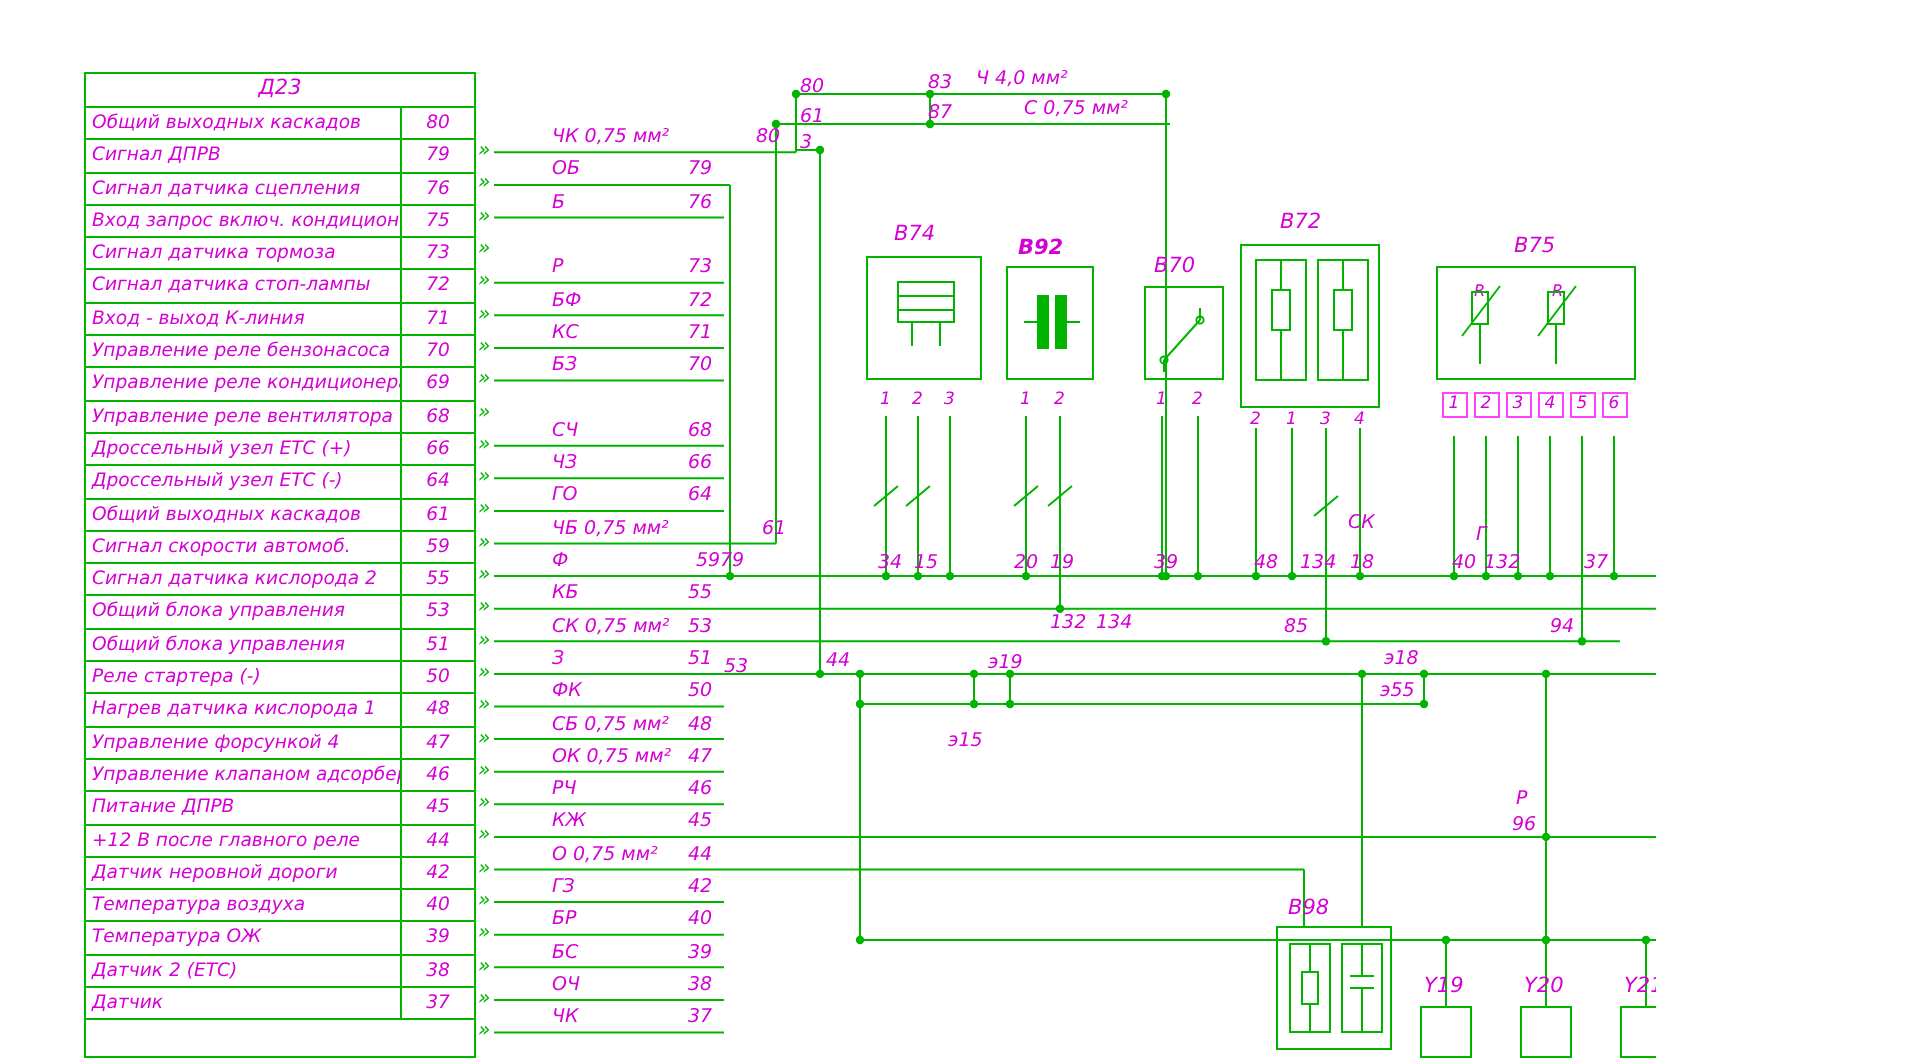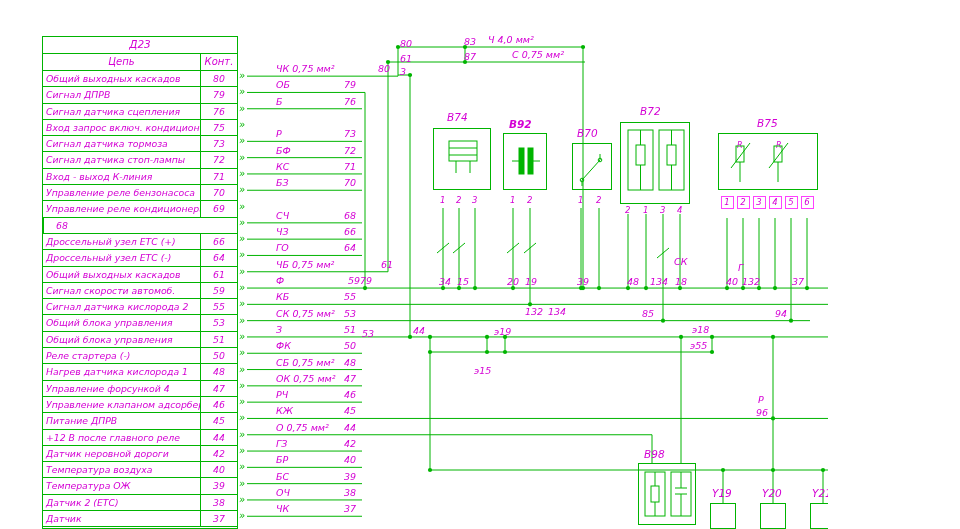--- a/index.html
+++ b/index.html
@@ -154,24 +154,20 @@
       <circle cx="791" cy="320.65" r="2.1" fill="#00b400"></circle>
       <circle cx="807" cy="288.04999999999995" r="2.1" fill="#00b400"></circle>
       <circle cx="884" cy="288.04999999999995" r="2.1" fill="#00b400"></circle>
       <circle cx="900" cy="288.04999999999995" r="2.1" fill="#00b400"></circle>
       <circle cx="916" cy="288.04999999999995" r="2.1" fill="#00b400"></circle>
       <circle cx="946" cy="288.04999999999995" r="2.1" fill="#00b400"></circle>
     </svg>
 
   <div id="pintable">
     <div class="tbl-title">Д23</div>
-    <div class="tbl-head">
-      <div class="c1">Цепь</div>
-      <div class="c2">Конт.</div>
-    </div>
     <div id="tbody">
         <div class="trow">
           <div class="c1">Общий выходных каскадов</div>
           <div class="c2">80</div>
         </div>
         <div class="trow">
           <div class="c1">Сигнал ДПРВ</div>
           <div class="c2">79</div>
         </div>
         <div class="trow">
@@ -196,20 +192,21 @@
         </div>
         <div class="trow">
           <div class="c1">Управление реле бензонасоса</div>
           <div class="c2">70</div>
         </div>
         <div class="trow">
           <div class="c1">Управление реле кондиционера</div>
           <div class="c2">69</div>
         </div>
         <div class="trow">
+          <div class="c1">Управление реле вентилятора</div>
           <div class="c2">68</div>
         </div>
         <div class="trow">
           <div class="c1">Дроссельный узел ETC (+)</div>
           <div class="c2">66</div>
         </div>
         <div class="trow">
           <div class="c1">Дроссельный узел ETC (-)</div>
           <div class="c2">64</div>
         </div>

